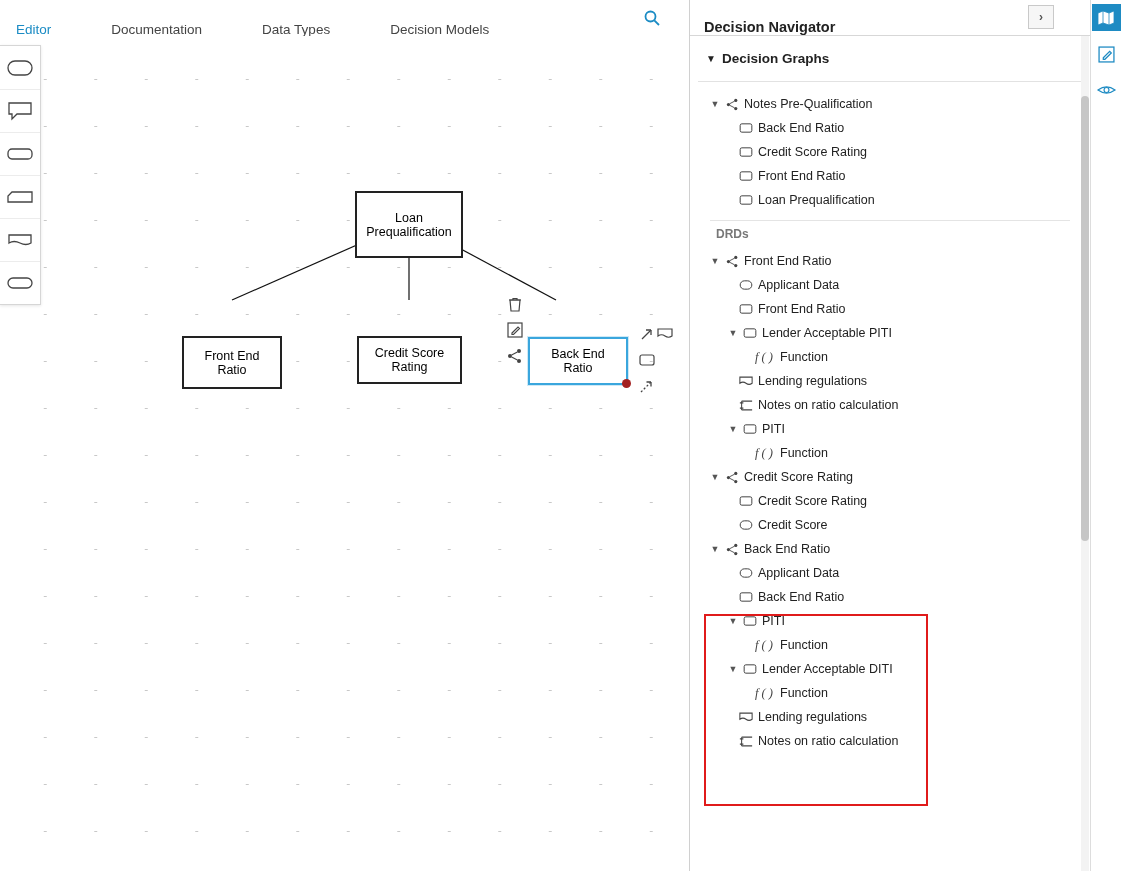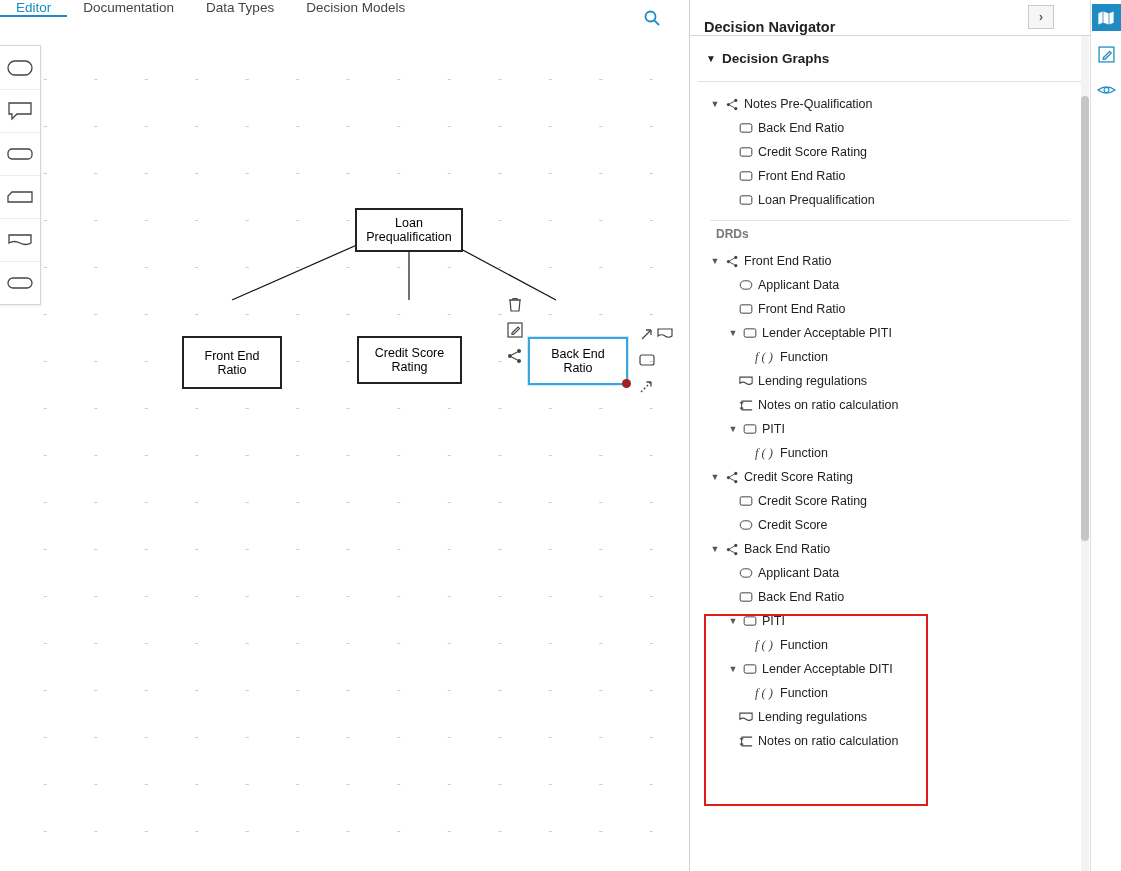--- a/index.html
+++ b/index.html
@@ -24,22 +24,23 @@
     width: 690px;
     height: 871px;
     border-right: 1px solid #d0d0d0;
     background: #fff;
   }
   .tabbar {
     position: relative;
     height: 40px;
     border-bottom: 1px solid #d7d7d7;
     display: flex;
-    align-items: flex-start;
+    align-items: flex-end;
     background: #fff;
+    gap: 28px;
   }
   .tab {
     display: flex;
     align-items: center;
     padding: 0 16px;
     font-size: 13.5px;
     color: #444;
     cursor: pointer;
     border-bottom: 2px solid transparent;
   }
@@ -344,21 +345,21 @@
         <defs>
           <marker id="arrow" markerWidth="10" markerHeight="10" refX="7" refY="4" orient="auto">
             <path d="M0,0 L8,4 L0,8 z" fill="#111"></path>
           </marker>
         </defs>
         <line x1="232" y1="264" x2="400" y2="190" stroke="#111" stroke-width="1.2" marker-end="url(#arrow)"></line>
         <line x1="409" y1="264" x2="409" y2="190" stroke="#111" stroke-width="1.2" marker-end="url(#arrow)"></line>
         <line x1="556" y1="264" x2="418" y2="190" stroke="#111" stroke-width="1.2" marker-end="url(#arrow)"></line>
       </svg>
 
-      <div class="node" style="left:355px;top:172px;width:108px;height:44px;">
+      <div class="node" style="left:355px;top:155px;width:108px;height:67px;">
         <span style="white-space:pre-line;">Loan
 Prequalification</span>
       </div>
 
       <div class="node" style="left:182px;top:300px;width:100px;height:53px;">
         <span style="white-space:pre-line;">Front End
 Ratio</span>
       </div>
 
       <div class="node" style="left:357px;top:300px;width:105px;height:48px;">

